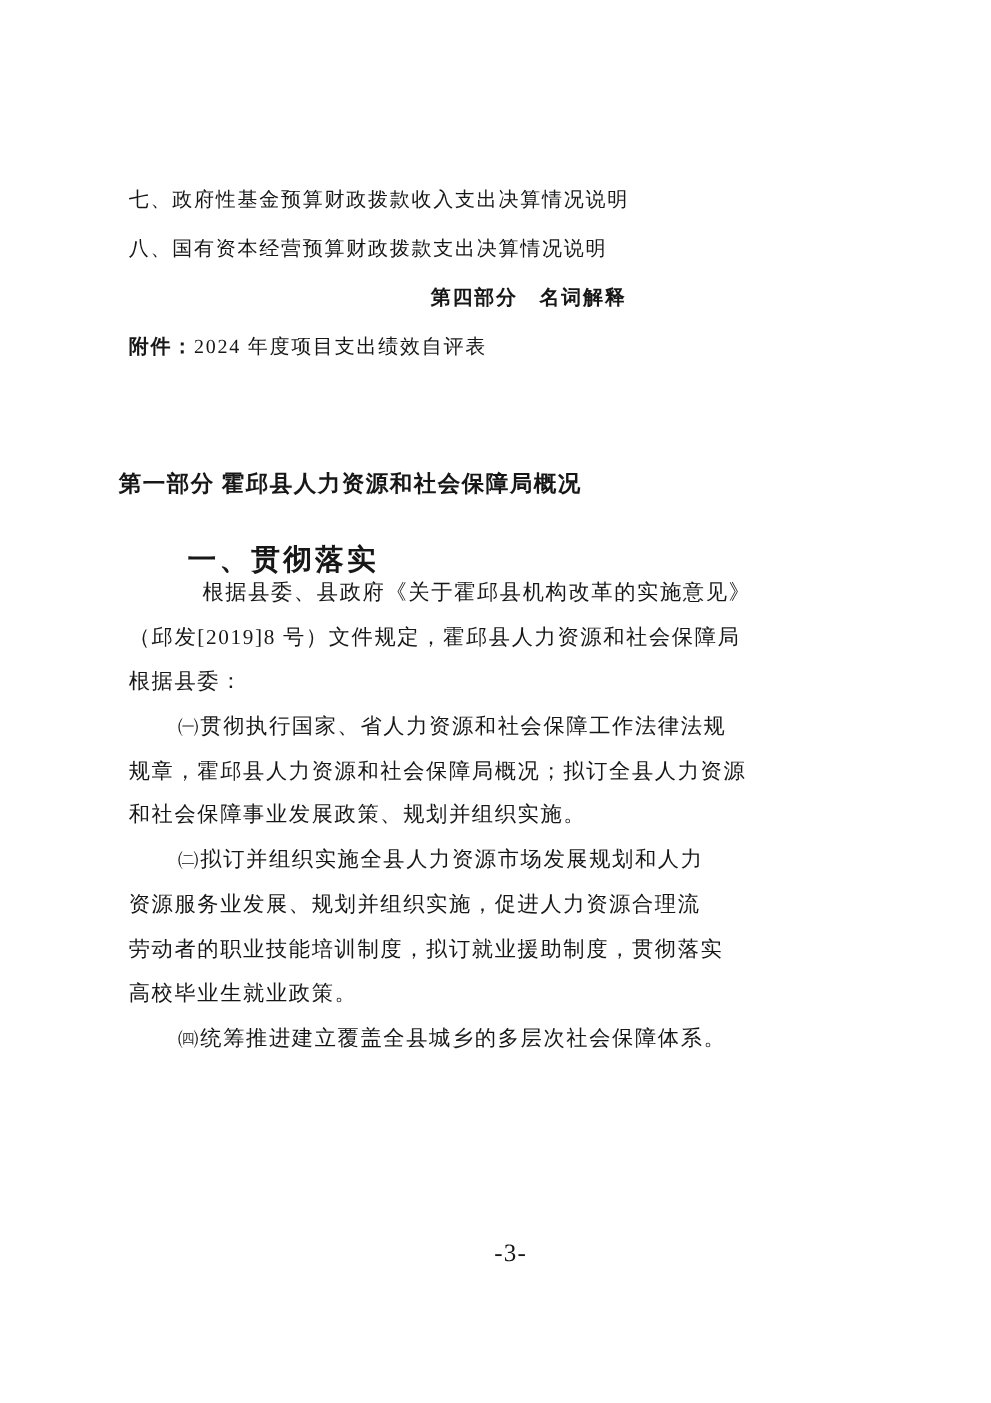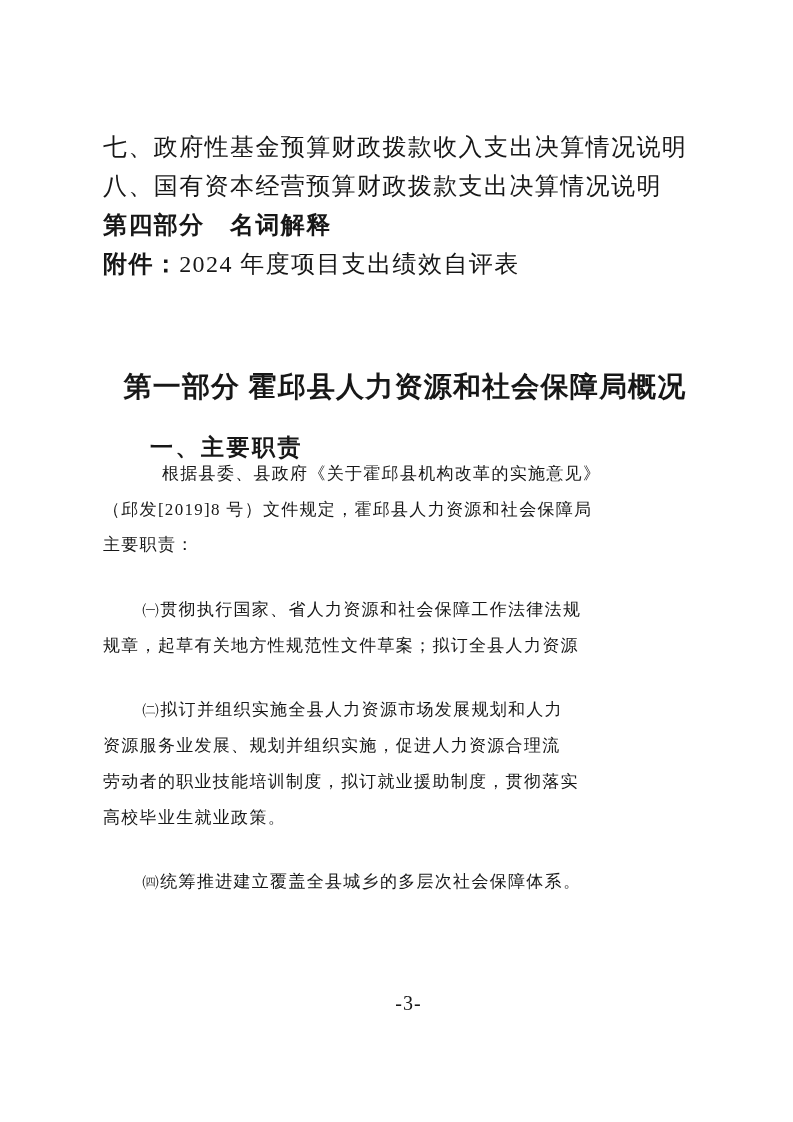--- a/index.html
+++ b/index.html
@@ -7,46 +7,46 @@
     position:relative;
     width:793px;height:1122px;
     margin:0 auto;
     background:#ffffff;
     overflow:hidden;
     font-family:"Liberation Serif","DejaVu Serif",serif;
     color:#171717;
   }
   
   .toc{
-    position:absolute;left:103px;top:128px;width:640px;
-    font-size:24px;letter-spacing:1.4px;
+    position:absolute;left:103px;top:141px;width:640px;
+    font-size:16px;letter-spacing:1.4px;
   }
   .toc .line{height:39px;line-height:39px;white-space:nowrap;}
-  .bold{font-weight:700;}
+  .bold{font-weight:700;text-align:center;}
   
   .title{
     position:absolute;left:95px;top:372px;width:620px;
-    text-align:center;font-size:28px;font-weight:700;
+    font-size:18px;font-weight:700;
     letter-spacing:1.2px;line-height:30px;white-space:nowrap;
   }
   
   .heading{
     position:absolute;left:103px;top:432px;
     font-family:"Liberation Sans","DejaVu Sans",sans-serif;
     font-size:23px;font-weight:700;letter-spacing:2.5px;
     line-height:30px;text-indent:47px;white-space:nowrap;
   }
   
   .bodytext{
     position:absolute;left:103px;top:456px;width:640px;
     font-size:17px;letter-spacing:1.3px;
   }
   .bodytext .line{height:35.7px;line-height:35.7px;white-space:nowrap;}
   .ind-full{text-indent:59px;}
-  .ind-num{text-indent:39px;margin-top:29px;}
+  .ind-num{text-indent:39px;}
   
   .pageno{
     position:absolute;left:0;right:0;top:992px;
     text-align:center;font-size:20px;letter-spacing:1px;
     transform:translateX(12px);
   }
 </style>
 </head>
 <body>
 
@@ -54,30 +54,31 @@
 
   <div class="toc">
     <div class="line">七、政府性基金预算财政拨款收入支出决算情况说明</div>
     <div class="line">八、国有资本经营预算财政拨款支出决算情况说明</div>
     <div class="line bold">第四部分　名词解释</div>
     <div class="line"><span class="bold">附件：</span><span>2024 年度项目支出绩效自评表</span></div>
   </div>
 
   <div class="title">第一部分 霍邱县人力资源和社会保障局概况</div>
 
-  <div class="heading">一、主要职责</div>
+  <div class="heading">一、贯彻落实</div>
 
   <div class="bodytext">
 
     <div class="line ind-full">根据县委、县政府《关于霍邱县机构改革的实施意见》</div>
     <div class="line">（邱发[2019]8 号）文件规定，霍邱县人力资源和社会保障局</div>
-    <div class="line">主要职责：</div>
+    <div class="line">根据县委：</div>
 
     <div class="line ind-num">㈠贯彻执行国家、省人力资源和社会保障工作法律法规</div>
-    <div class="line">规章，起草有关地方性规范性文件草案；拟订全县人力资源</div>
+    <div class="line">规章，霍邱县人力资源和社会保障局概况；拟订全县人力资源</div>
+    <div class="line">和社会保障事业发展政策、规划并组织实施。</div>
 
     <div class="line ind-num">㈡拟订并组织实施全县人力资源市场发展规划和人力</div>
     <div class="line">资源服务业发展、规划并组织实施，促进人力资源合理流</div>
 
     <div class="line">劳动者的职业技能培训制度，拟订就业援助制度，贯彻落实</div>
     <div class="line">高校毕业生就业政策。</div>
 
     <div class="line ind-num">㈣统筹推进建立覆盖全县城乡的多层次社会保障体系。</div>
   </div>
 

